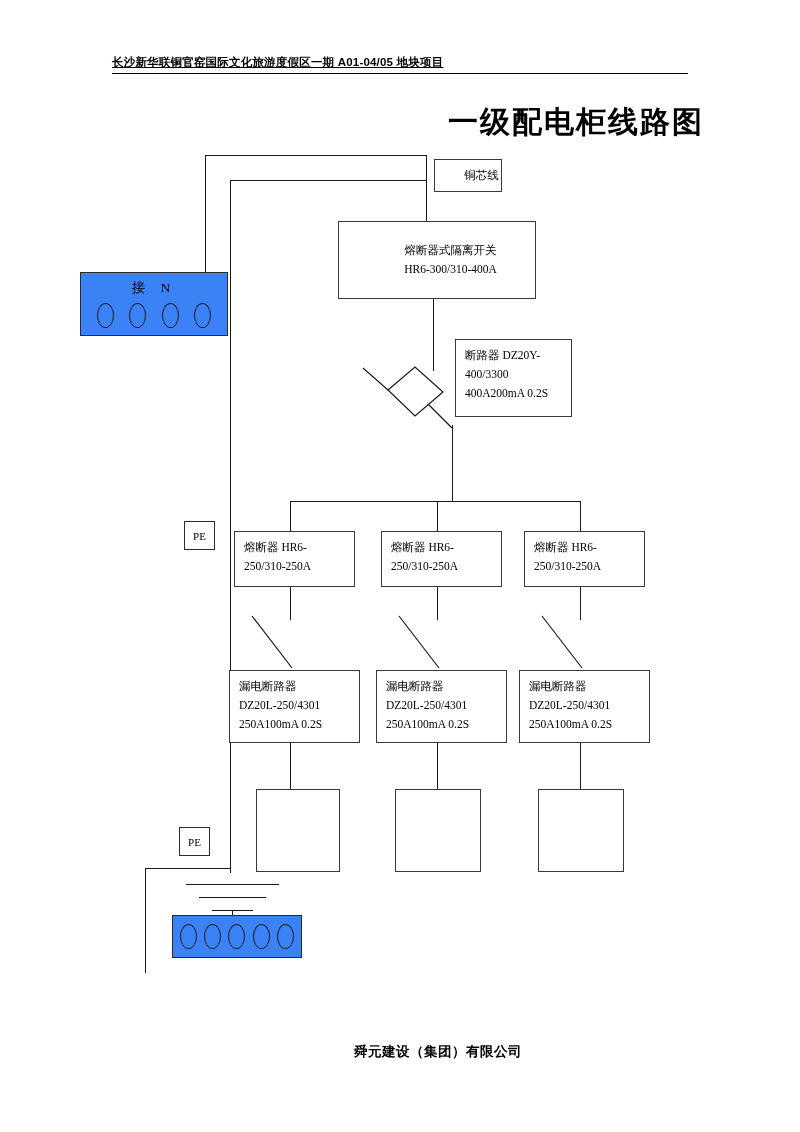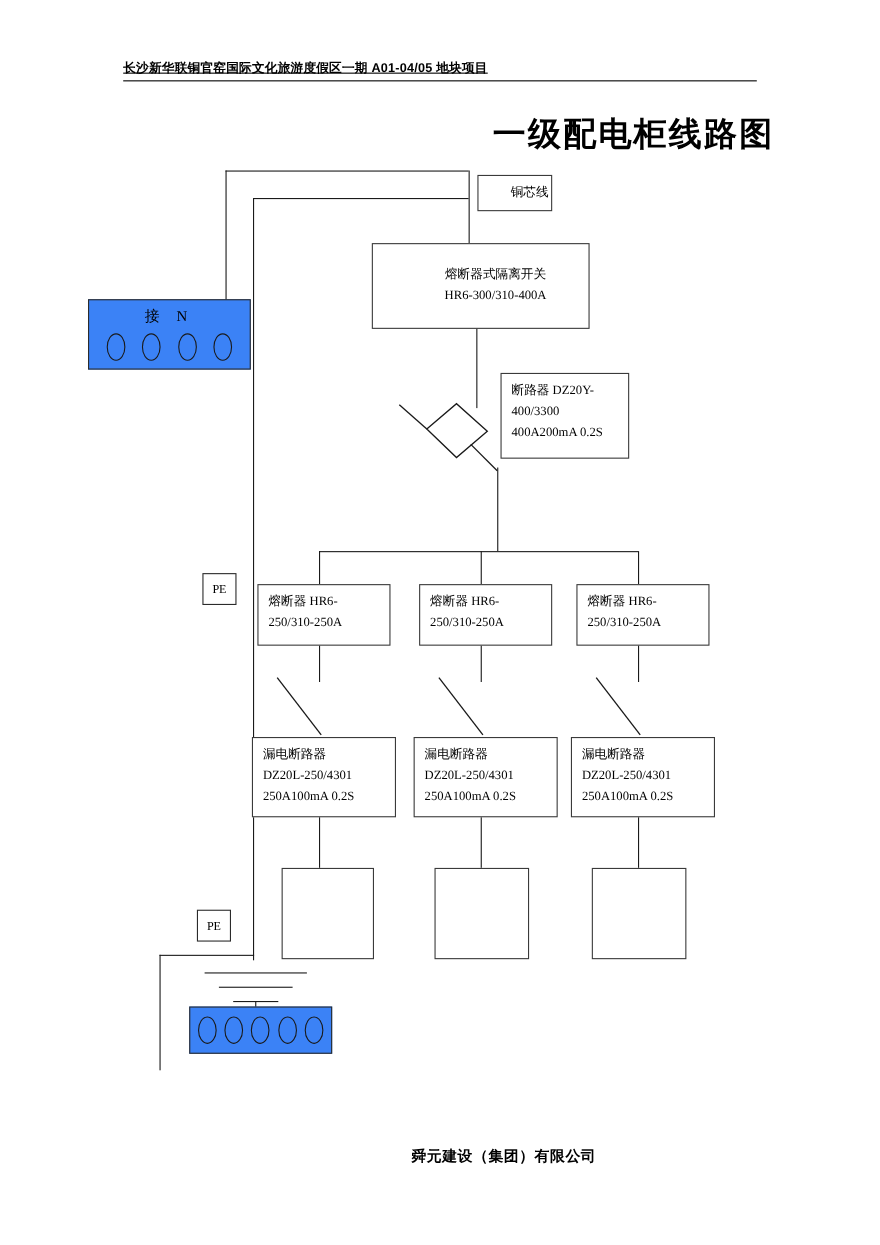--- a/index.html
+++ b/index.html
@@ -55,21 +55,20 @@
     margin-left: 16px;
   }
 
   
   .doc-footer {
     position: absolute;
     left: 0;
     top: 1042px;
     width: 716px;
     text-align: center;
-    padding-left: 20px;
   }
   .doc-footer-text {
     font-family: "Liberation Sans", "DejaVu Sans", sans-serif;
     font-size: 13.5px;
     font-weight: bold;
     letter-spacing: .5px;
     display: inline-block;
     margin-left: 160px;
   }
 

